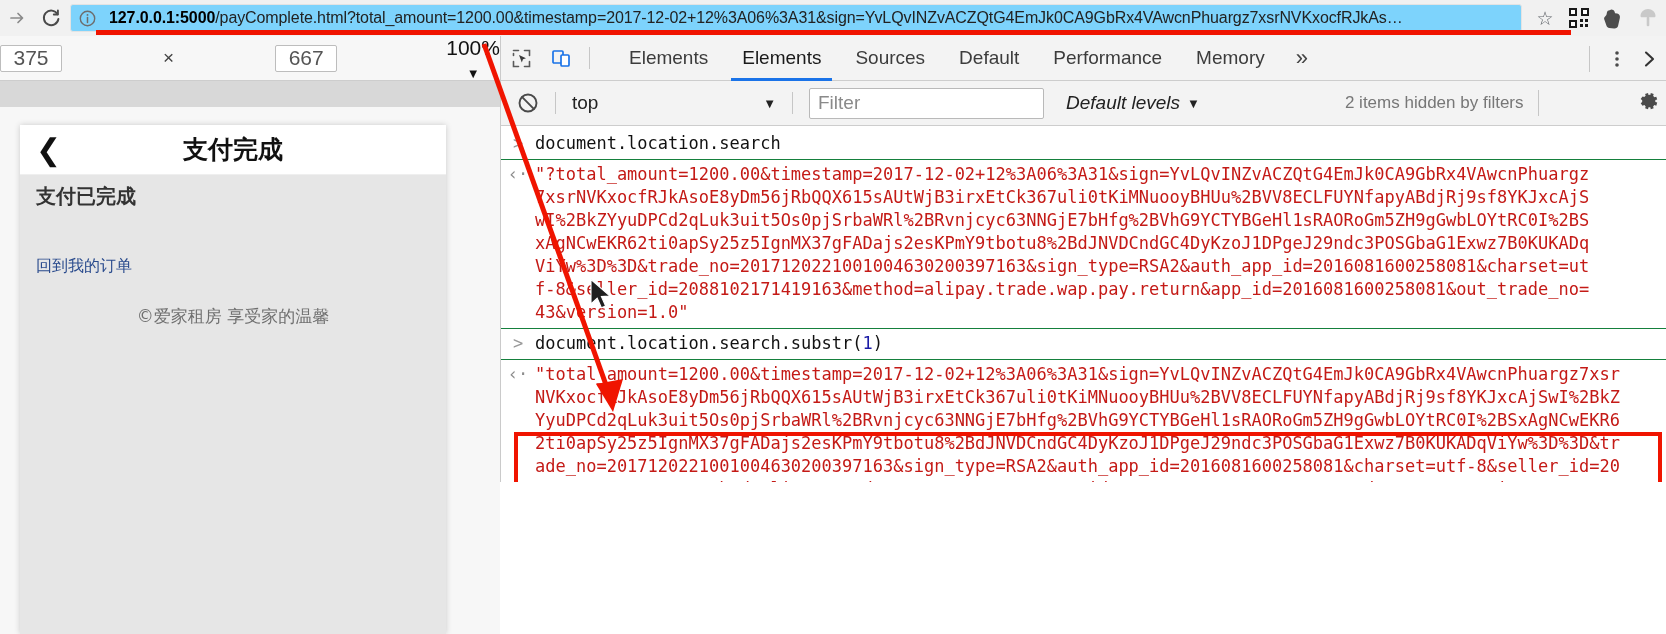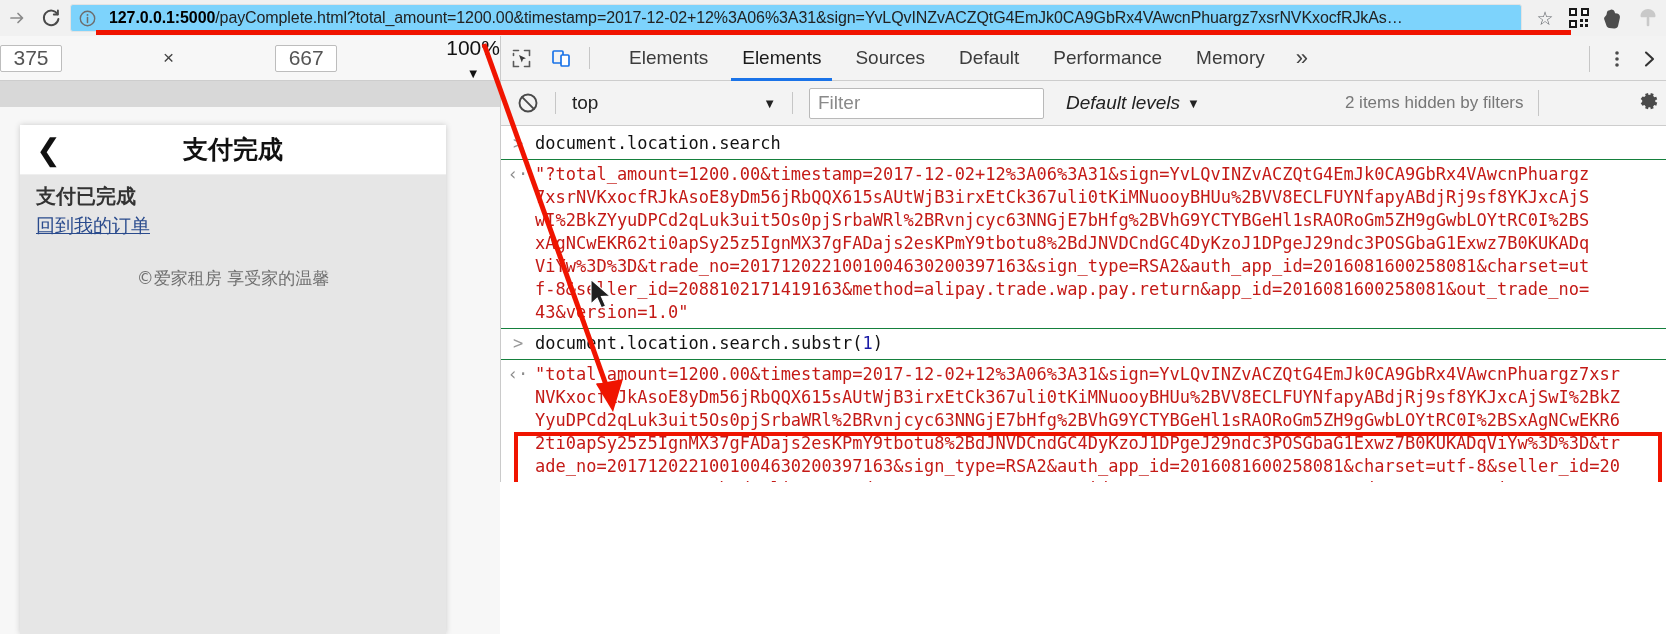--- a/index.html
+++ b/index.html
@@ -108,23 +108,24 @@
     width: 100%; text-align: center;
     font-size: 25px; color: #111; font-weight: 600;
     font-family: "DejaVu Sans", "Liberation Sans", sans-serif;
   }
   .phone-body { padding: 6px 0 0 0; }
   .pay-status {
     font-size: 20px; color: #333; padding: 2px 0 0 16px; font-weight: 600;
     font-family: "DejaVu Sans", "Liberation Sans", sans-serif;
   }
   .pay-link {
-    font-size: 19px; color: #2a4b8d; padding: 3px 0 0 16px;
-    text-decoration: underline; cursor: pointer; display: inline-block;
+    font-size: 16px; color: #2a4b8d; padding: 3px 0 0 16px;
+    cursor: pointer; display: inline-block;
     font-family: "DejaVu Sans", "Liberation Sans", sans-serif;
+    margin-top: 43px;
   }
   .pay-footer {
     margin-top: 28px; text-align: center;
     font-size: 17px; color: #6f6f6f;
     font-family: "DejaVu Sans", "Liberation Sans", sans-serif;
   }
 
   
   .devtools {
     position: absolute; left: 500px; top: 36px; width: 1166px; height: 446px;

